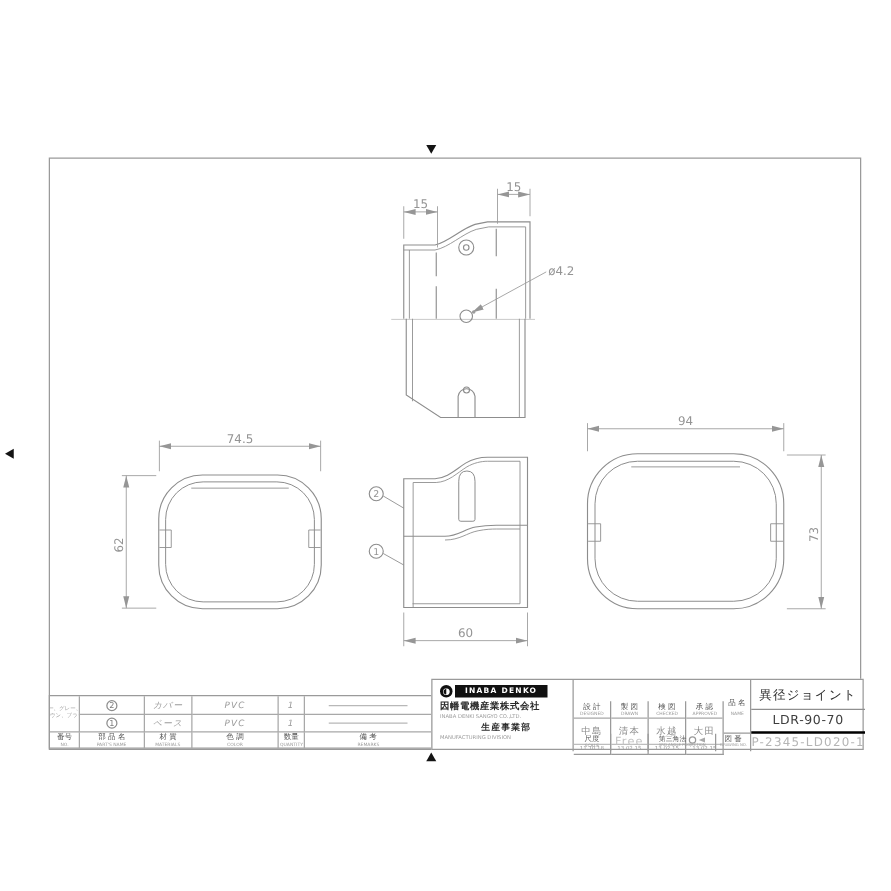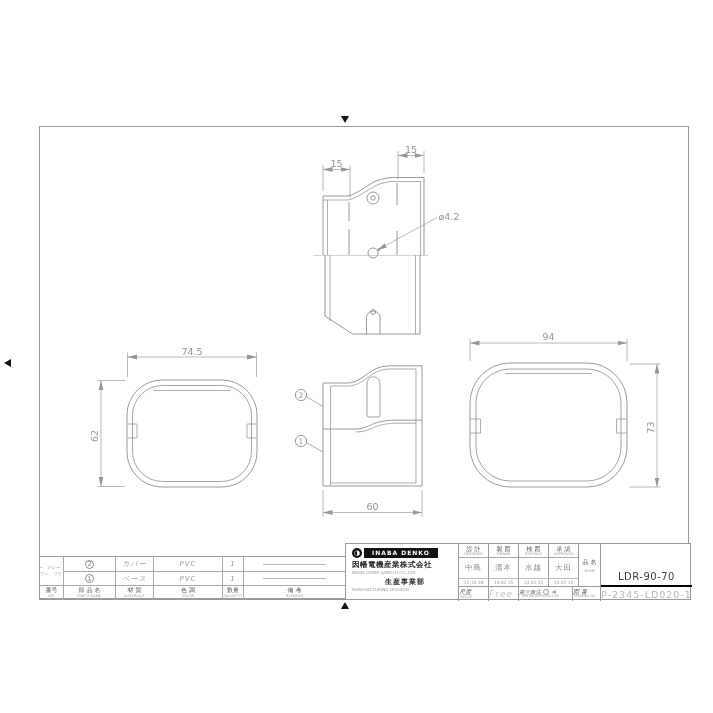--- a/index.html
+++ b/index.html
@@ -40,34 +40,34 @@
   .tb-company{left:0;top:0;width:113px;height:57px;border-right:1px solid #9a9a9a;padding:4px 0 0 6px;}
   .logo-row{display:flex;align-items:center;gap:2px;height:10px;margin-bottom:2px;}
   .logo-circle{width:10px;height:10px;border-radius:50%;background:#111;color:#fff;font-size:7px;
         display:flex;align-items:center;justify-content:center;flex:0 0 auto;}
   .logo-bar{background:#111;color:#fff;font-size:6px;font-weight:bold;letter-spacing:1px;
         height:10px;line-height:10px;padding:0 8px;white-space:nowrap;}
   .co-jp{font-size:7.5px;font-weight:bold;color:#2b2b2b;letter-spacing:.5px;white-space:nowrap;}
   .co-en{font-size:4.2px;color:#9b9b9b;white-space:nowrap;margin-bottom:2px;}
   .dv-jp{font-size:7px;font-weight:bold;color:#2b2b2b;letter-spacing:1px;white-space:nowrap;text-align:center;}
   .dv-en{font-size:4.2px;color:#9b9b9b;white-space:nowrap;}
-  .ap-col{top:0;width:30px;height:43px;border-right:1px solid #9a9a9a;border-bottom:1px solid #9a9a9a;
+  .ap-col{top:17px;width:30px;height:43px;border-right:1px solid #9a9a9a;border-bottom:1px solid #9a9a9a;
         display:flex;flex-direction:column;}
   .ap-label{height:13px;border-bottom:1px solid #a8a8a8;display:flex;flex-direction:column;
         align-items:center;justify-content:center;line-height:1;}
   .ap-name{flex:1;display:flex;align-items:center;justify-content:center;font-size:7.5px;color:#8a8a8a;letter-spacing:1px;}
   .ap-date{height:7px;border-top:1px solid #bdbdbd;font-size:4.4px;color:#9b9b9b;text-align:center;line-height:7px;white-space:nowrap;}
   .tb-namelabel{left:233px;top:0;width:22px;height:43px;border-right:1px solid #9a9a9a;border-bottom:1px solid #9a9a9a;
         display:flex;flex-direction:column;align-items:center;justify-content:center;gap:1px;}
   .tb-product{left:255px;top:0;width:91px;height:24px;border-bottom:1px solid #8f8f8f;
         display:flex;align-items:center;justify-content:center;font-size:10px;color:#2f2f2f;letter-spacing:1px;white-space:nowrap;}
   .tb-model{left:255px;top:24px;width:91px;height:19px;border-bottom:2px solid #000000;
         display:flex;align-items:center;justify-content:center;font-size:10px;color:#3d3d3d;letter-spacing:.5px;}
   .bot-cell{top:43px;height:14px;border-right:1px solid #9a9a9a;display:flex;flex-direction:column;
-        justify-content:center;line-height:1;font-style:italic;}
+        align-items:center;justify-content:center;line-height:1;}
   .free-val{font-size:9px;color:#c2c2c2;letter-spacing:1px;}
   .proj-row{display:flex;align-items:center;gap:2px;}
   .sym-circle{width:4px;height:4px;border:1px solid #999;border-radius:50%;display:inline-block;}
   .sym-cone{width:0;height:0;border-top:2.5px solid transparent;border-bottom:2.5px solid transparent;
         border-right:5px solid #aaa;display:inline-block;}
   .tb-number{left:255px;top:43px;width:91px;height:14px;display:flex;align-items:center;justify-content:center;
         font-size:9.5px;color:#b5b5b5;letter-spacing:1px;white-space:nowrap;}
 </style>
 </head>
 <body>
@@ -265,20 +265,21 @@
           <span class="en">APPROVED</span>
         </div>
       <div class="ap-name">大田</div>
       <div class="ap-date">13.02.15</div>
     </div>
 
     <div class="tb tb-namelabel">
       <span class="jp">品 名</span>
       <span class="en">NAME</span>
     </div>
+    <div class="tb tb-product">異径ジョイント</div>
     <div class="tb tb-model">LDR-90-70</div>
 
     <div class="tb bot-cell" style="left:113px;width:30px">
       <span class="jp">尺度</span>
       <span class="en">SCALE</span>
     </div>
     <div class="tb bot-cell" style="left:143px;width:30px">
       <span class="free-val">Free</span>
     </div>
     <div class="tb bot-cell" style="left:173px;width:54px">

